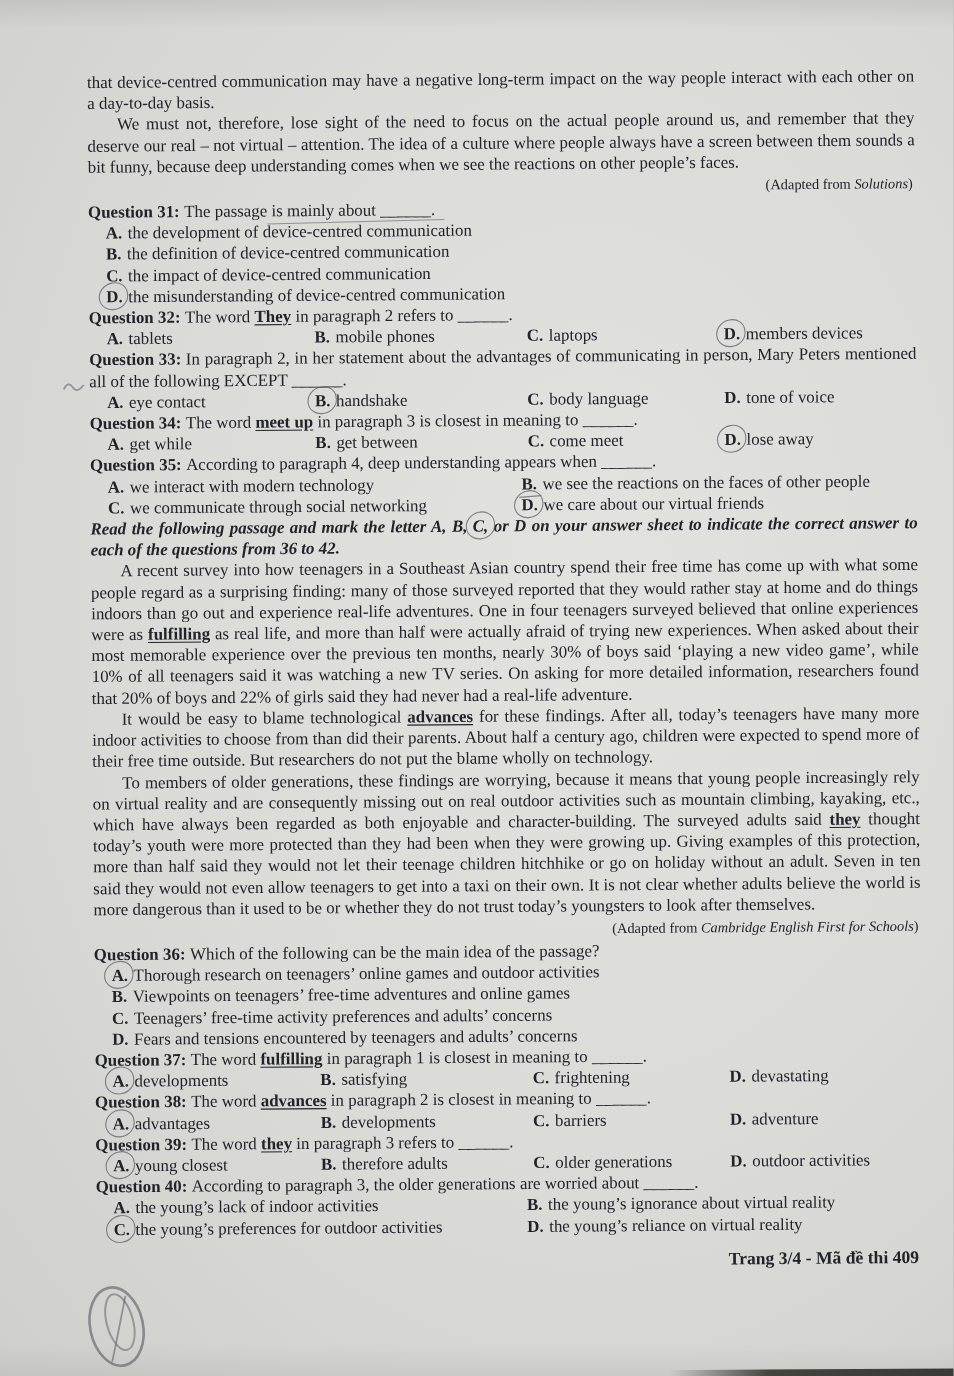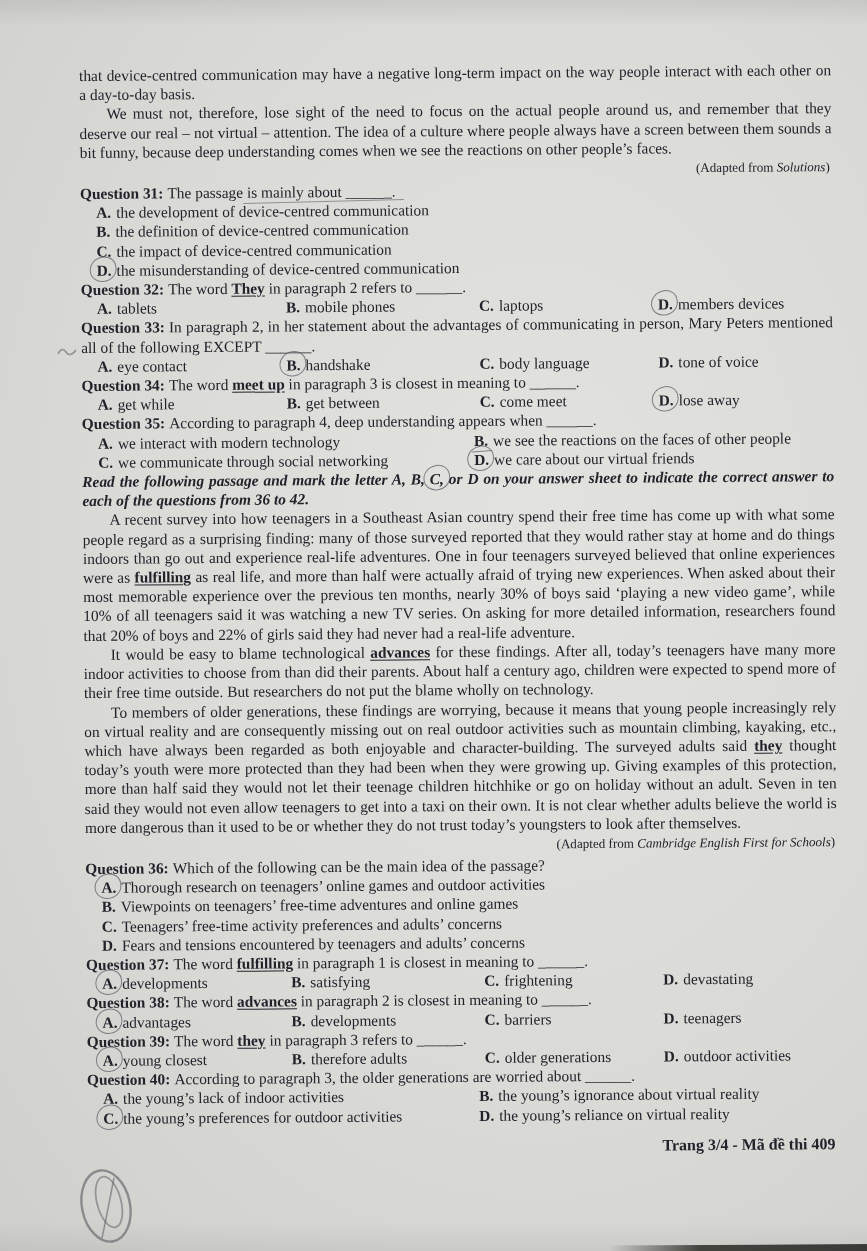--- a/index.html
+++ b/index.html
@@ -164,21 +164,21 @@
     </div>
 
     <div class="qblock">
       <p class="qline">
         <span class="qlabel">Question 38:</span><span>The word </span><span class="bu">advances</span><span> in paragraph 2 is closest in meaning to </span><span>______.</span>
       </p>
       <div class="opts4">
         <span><span class="olet pc">A.</span><span>advantages</span></span>
         <span><span class="olet">B.</span><span>developments</span></span>
         <span><span class="olet">C.</span><span>barriers</span></span>
-        <span><span class="olet">D.</span><span>teenagers</span></span>
+        <span><span class="olet">D.</span><span>adventure</span></span>
       </div>
     </div>
 
     <div class="qblock">
       <p class="qline">
         <span class="qlabel">Question 39:</span><span>The word </span><span class="bu">they</span><span> in paragraph 3 refers to </span><span>______.</span>
       </p>
       <div class="opts4">
         <span><span class="olet pc">A.</span><span>young closest</span></span>
         <span><span class="olet">B.</span><span>therefore adults</span></span>

